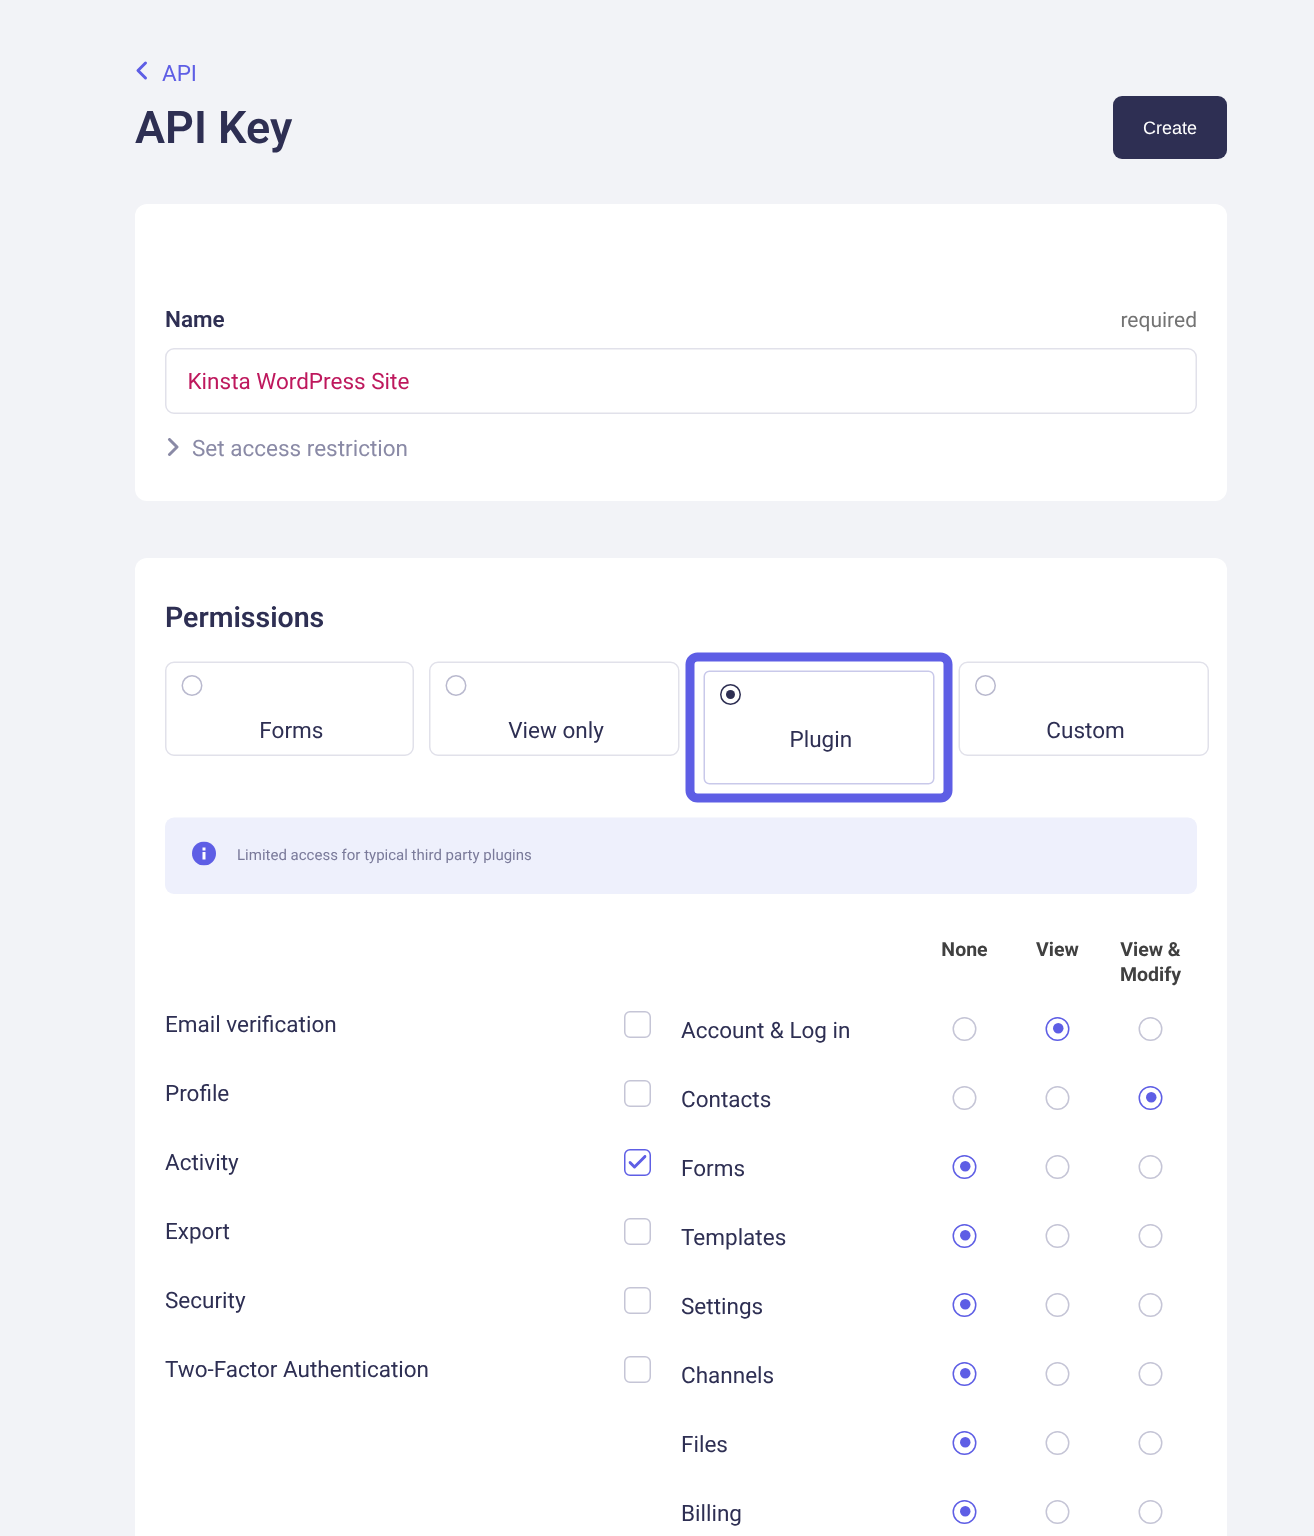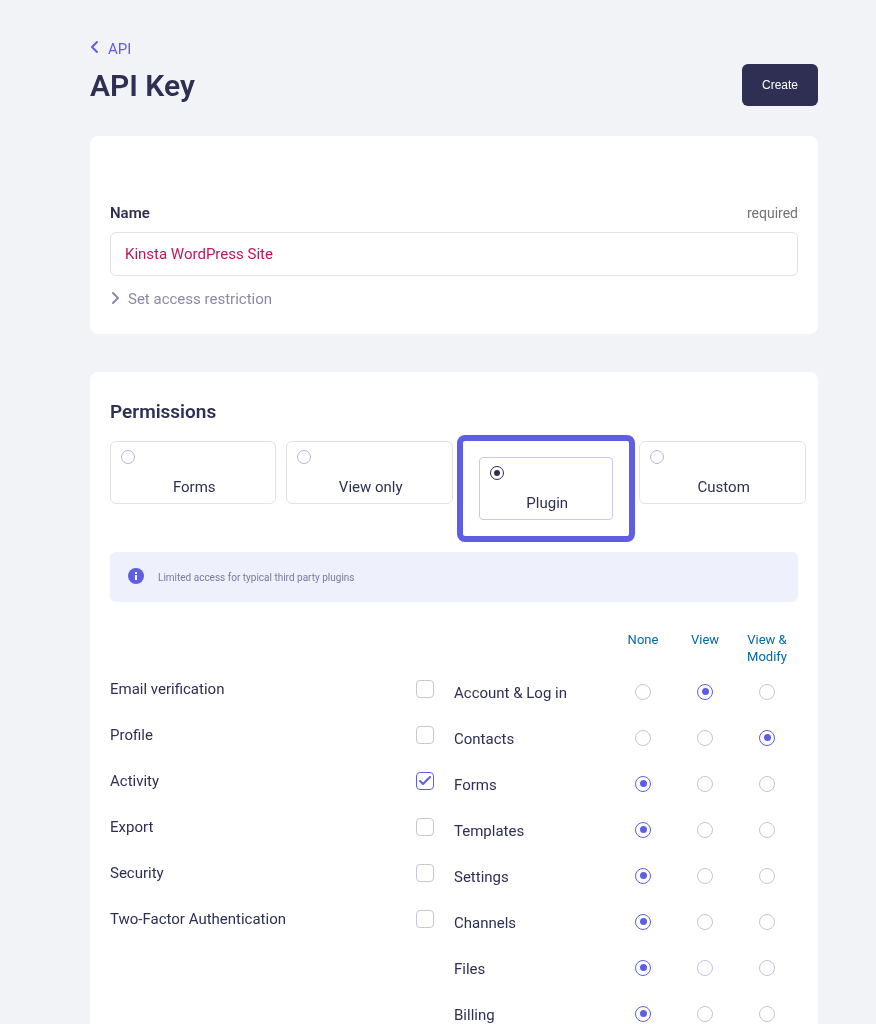--- a/index.html
+++ b/index.html
@@ -103,22 +103,22 @@
     cursor: pointer;
     position: relative;
   }
   .level-wrap.highlighted {
     outline: 6px solid #5e5ee5;
     outline-offset: 0;
     border-radius: 2px;
     padding: 6px;
   }
   .level-wrap.highlighted .level-option {
-    margin: 10px;
-    height: 63px;
+    margin: 0;
+    height: 76px;
     border: 1px solid #c9c9ea;
     border-radius: 4px;
   }
   .level-option .radio {
     width: 14px; height: 14px;
     border: 1.5px solid #b9b9ce;
     border-radius: 50%;
     position: absolute;
     top: 8px; left: 10px;
     display: flex; align-items: center; justify-content: center;
@@ -158,22 +158,22 @@
     flex: 0 0 50%;
   }
   .perm-col-right {
     flex: 0 0 50%;
   }
   .perm-head {
     display: flex;
     justify-content: flex-end;
     gap: 0;
     font-size: 13px;
-    font-weight: 400;
-    color: #0369a1;
+    font-weight: 700;
+    color: #404040;
     margin-bottom: 18px;
   }
   .perm-head .col-h {
     width: 62px;
     text-align: center;
     line-height: 1.3;
   }
   .perm-head .col-h.two-line { width: 62px; }
   .perm-row-left {
     display: flex;

